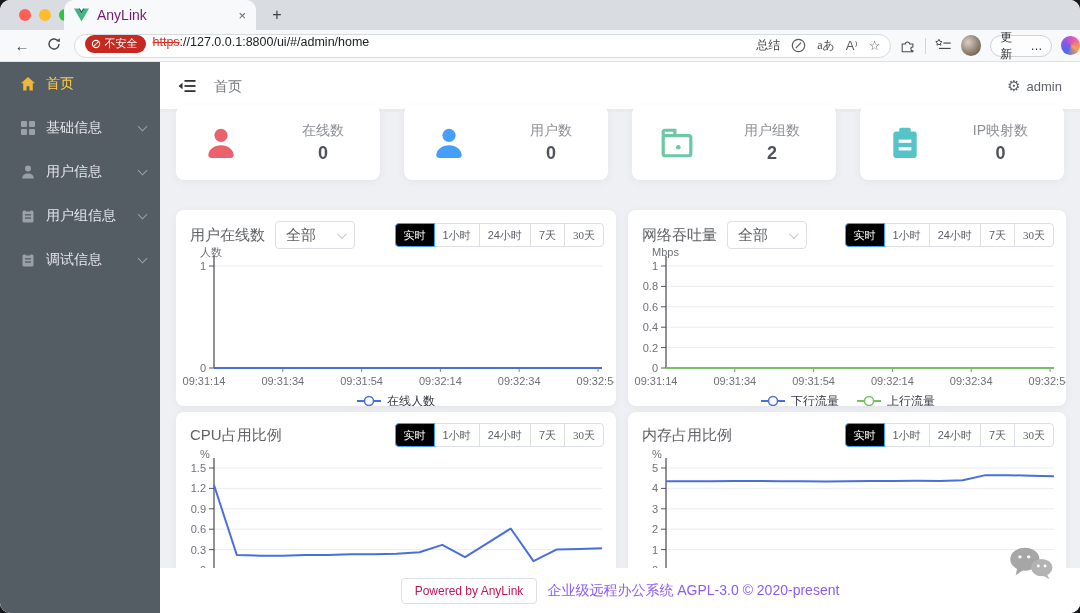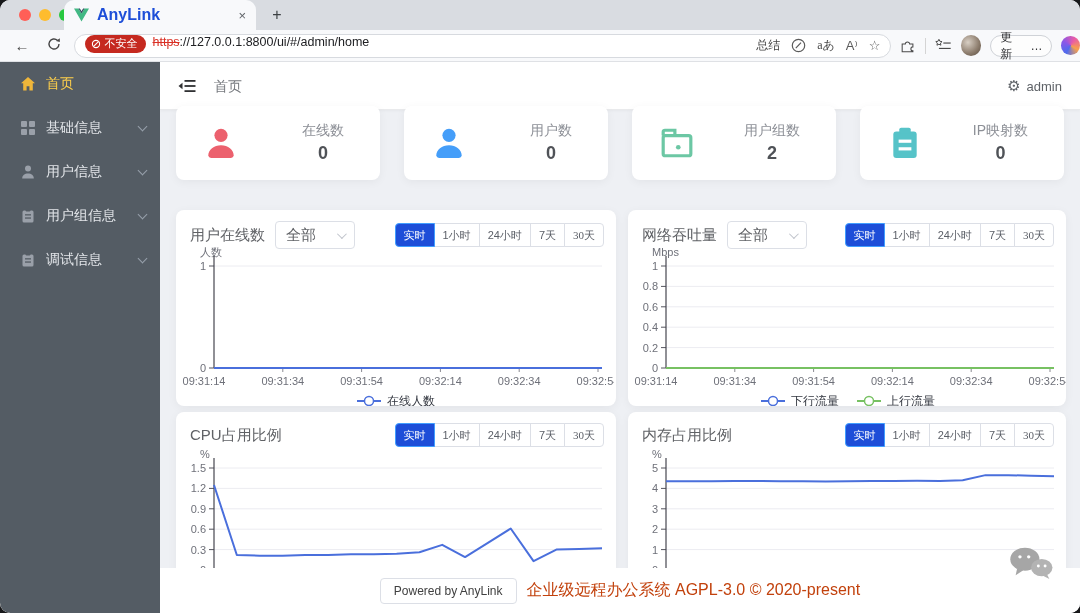--- a/index.html
+++ b/index.html
@@ -5,21 +5,21 @@
   * { margin:0; padding:0; box-sizing:border-box; }
   html,body { width:1080px; height:613px; background:#17181a; font-family:"Liberation Sans","DejaVu Sans",sans-serif; }
   #window { position:relative; width:1080px; height:613px; border-radius:10px; overflow:hidden; background:#fff; }
 
   
   #tabbar { position:absolute; left:0; top:0; width:1080px; height:30px; background:#d9dce1; }
   .traffic { position:absolute; top:9px; width:12px; height:12px; border-radius:50%; }
   #tl-close{ left:19px; background:#ff5f57; } #tl-min{ left:39px; background:#febc2e; } #tl-zoom{ left:59px; background:#28c840; }
   #tab { position:absolute; left:64px; top:0; width:192px; height:30px; background:#f8f9fb; border-radius:10px 10px 0 0; display:flex; align-items:center; padding:0 10px; }
   #tab .fav { width:15px; height:14px; margin-right:8px; }
-  #tab .title { font-size:16px; color:#1d4ed8; flex:1;font-weight:bold; }
+  #tab .title { font-size:14px; color:#701a75; flex:1; }
   #tab .close { font-size:13px; color:#5f6368; cursor:default; }
   #newtab { position:absolute; left:266px; top:4px; font-size:16px; color:#3c4043; width:22px; height:22px; text-align:center; line-height:22px; }
 
   #toolbar { position:absolute; left:0; top:30px; width:1080px; height:32px; background:#f8f9fb; border-bottom:1px solid #dfe1e5; display:flex; align-items:center; }
   .nav-ico { font-size:15px; color:#474747; margin-left:12px; width:20px; text-align:center; }
   #addressbar { position:relative; margin-left:10px; width:828px; height:24px; background:#fff; border:1px solid #d7dadf; border-radius:13px; display:flex; padding:0 10px; }
   #sec-badge { display:flex; align-items:center; gap:4px; background:#c5291f; color:#fff; font-size:11px; height:18px; border-radius:9px; padding:0 8px 0 6px; margin-right:7px; }
   #url { font-size:12.5px; color:#202124; white-space:nowrap; }
   #url .scheme { color:#d93025; text-decoration:line-through; }
   #addr-right { margin-left:auto; display:flex; align-items:center; gap:11px; color:#454545; }
@@ -59,26 +59,26 @@
   #p2 { left:16px;  top:350px; width:440px; height:210px; }
   #p3 { left:468px; top:350px; width:438px; height:210px; }
   .panel-hd { display:flex; align-items:center; padding:11px 12px 0 14px; }
   .panel-title { font-size:15px; color:#606266; }
   .select { margin-left:10px; width:80px; height:28px; border:1px solid #dcdfe6; border-radius:4px; background:#fff; display:flex; align-items:center; padding:0 10px; font-size:15px; color:#606266; }
   .select .chev { margin-left:auto; width:7px; height:7px; border-right:1.3px solid #c0c4cc; border-bottom:1.3px solid #c0c4cc; transform:rotate(45deg) translateY(-2px); }
   .ranges { margin-left:auto; display:flex; }
   .range-btn { height:24px; padding:0 8px; font-size:11px; background:#fff; border:1px solid #dcdfe6; color:#5a5e66; margin-left:-1px; display:flex; align-items:center; }
   .range-btn:first-child { border-radius:4px 0 0 4px; margin-left:0; }
   .range-btn:last-child { border-radius:0 4px 4px 0;font-family:Liberation Serif, serif; }
-  .range-btn.active { background:#1d4ed8; border-color:#409eff; color:#fff; position:relative; }
+  .range-btn.active { background:#000000; border-color:#409eff; color:#fff; position:relative; }
   .chart { position:absolute; left:2px; top:34px; }
 
   #app-footer { position:absolute; left:0; top:506px; width:920px; height:45px; background:#fff; z-index:30; display:flex; align-items:center; justify-content:center; gap:10px; }
-  #powered { border:1px solid #dcdfe6; border-radius:4px; background:#fff; padding:5px 13px; font-size:12px; color:#404040; }
-  #license { font-size:16px; color:#c2410c; }
+  #powered { border:1px solid #dcdfe6; border-radius:4px; background:#fff; padding:5px 13px; font-size:12px; color:#be185d; }
+  #license { font-size:14px; color:#8b5cf6; }
 
   #watermark { position:absolute; right:26px; top:546px; z-index:40; display:flex; align-items:center; gap:10px; color:#adadad; }
   #watermark .wm-text { font-size:27px; letter-spacing:2px; }
 </style>
 </head>
 <body>
 
 <div id="window">
 
   <div id="tabbar">

